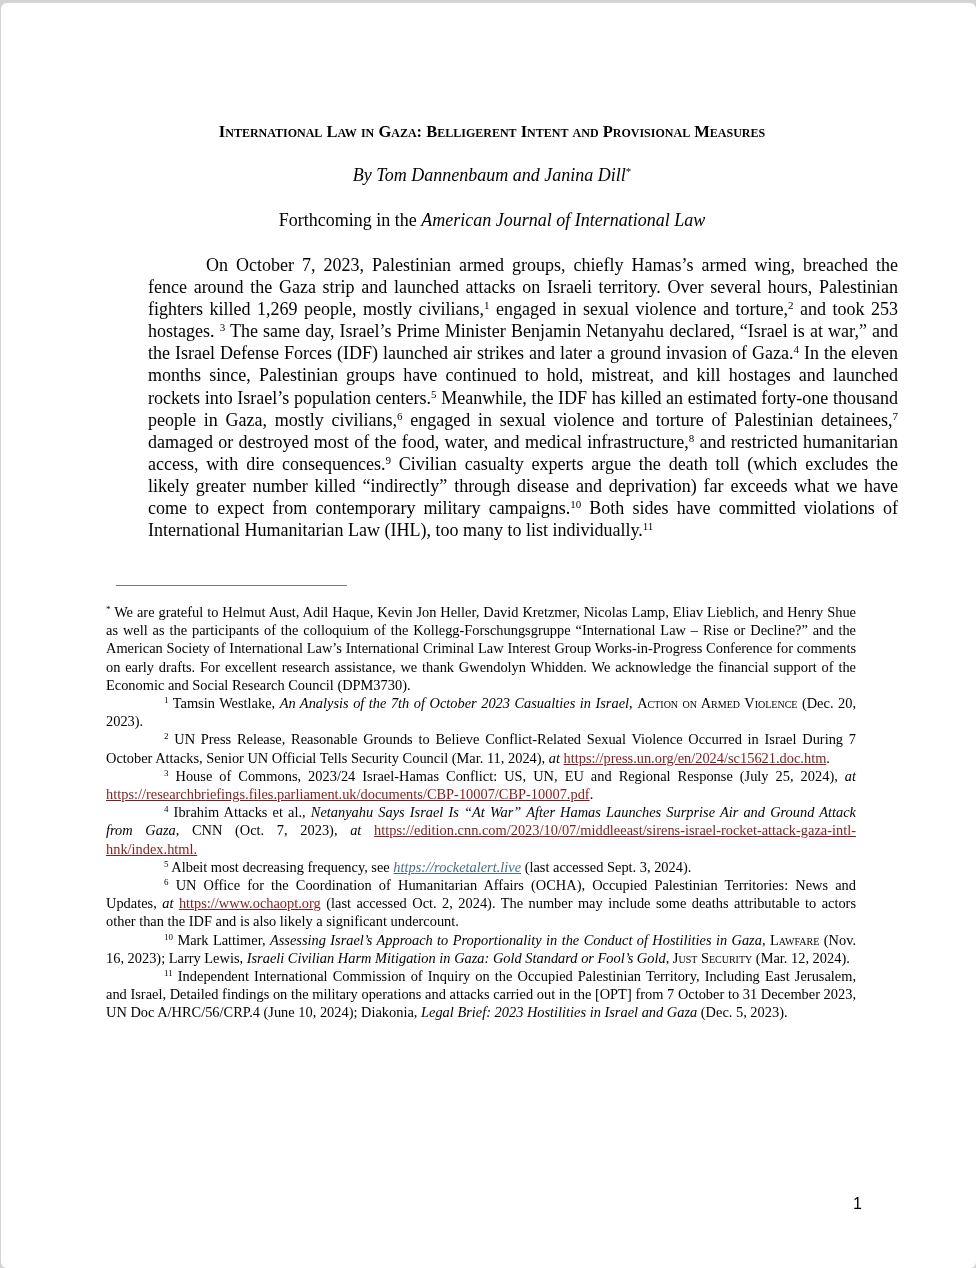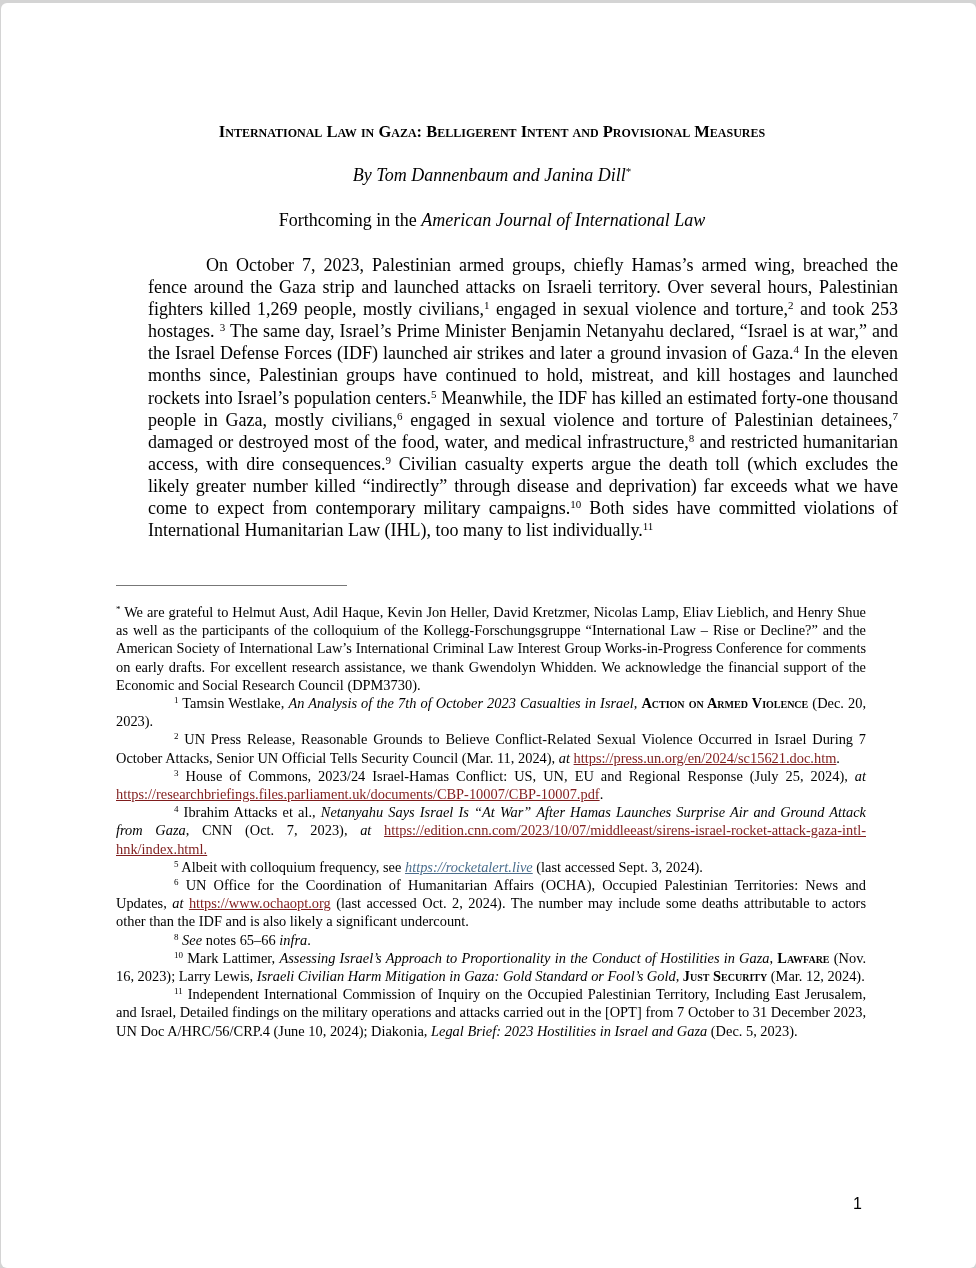--- a/index.html
+++ b/index.html
@@ -77,34 +77,34 @@
     position: absolute;
     top: 582px;
     left: 115px;
     width: 231px;
     height: 1px;
     background: #777;
   }
   .footnotes {
     position: absolute;
     top: 600px;
-    left: 115px;
+    left: 105px;
     width: 750px;
     font-size: 14.4px;
     line-height: 18.2px;
     text-align: justify;
   }
   .footnote {
     margin: 0;
     text-indent: 58px;
   }
   .footnote.first { text-indent: 0; }
   .footnote sup { font-size: 9px; vertical-align: 5px; line-height: 0; }
   .footnote i { }
-  .sc { font-variant: small-caps; font-weight: bold; }
+  .sc { font-variant: small-caps; }
   .link {
     color: #7f1d1d;
     text-decoration: underline;
     cursor: pointer;
   }
   .link.blue { color: #4a6d8c; font-style: italic; }
   .page-number {
     position: absolute;
     top: 1191px;
     left: 852px;
@@ -127,21 +127,20 @@
   <div class="body-text" id="body-paragraph"><span>On October 7, 2023, Palestinian armed groups, chiefly Hamas’s armed wing, breached the fence around the Gaza strip and launched attacks on Israeli territory. Over several hours, Palestinian fighters killed 1,269 people, mostly civilians,</span><sup class="fn">1</sup><span> engaged in sexual violence and torture,</span><sup class="fn">2</sup><span> and took 253 hostages. </span><sup class="fn">3</sup><span> The same day, Israel’s Prime Minister Benjamin Netanyahu declared, “Israel is at war,” and the Israel Defense Forces (IDF) launched air strikes and later a ground invasion of Gaza.</span><sup class="fn">4</sup><span> In the eleven months since, Palestinian groups have continued to hold, mistreat, and kill hostages and launched rockets into Israel’s population centers.</span><sup class="fn">5</sup><span> Meanwhile, the IDF has killed an estimated forty-one thousand people in Gaza, mostly civilians,</span><sup class="fn">6</sup><span> engaged in sexual violence and torture of Palestinian detainees,</span><sup class="fn">7</sup><span> damaged or destroyed most of the food, water, and medical infrastructure,</span><sup class="fn">8</sup><span> and restricted humanitarian access, with dire consequences.</span><sup class="fn">9</sup><span> Civilian casualty experts argue the death toll (which excludes the likely greater number killed “indirectly” through disease and deprivation) far exceeds what we have come to expect from contemporary military campaigns.</span><sup class="fn">10</sup><span> Both sides have committed violations of International Humanitarian Law (IHL), too many to list individually.</span><sup class="fn">11</sup></div>
 
   <div class="rule"></div>
 
   <div class="footnotes" id="footnotes">
       <p class="footnote first"><sup>*</sup><span> We are grateful to Helmut Aust, Adil Haque, Kevin Jon Heller, David Kretzmer, Nicolas Lamp, Eliav Lieblich, and Henry Shue as well as the participants of the colloquium of the Kollegg-Forschungsgruppe “International Law – Rise or Decline?” and the American Society of International Law’s International Criminal Law Interest Group Works-in-Progress Conference for comments on early drafts. For excellent research assistance, we thank Gwendolyn Whidden. We acknowledge the financial support of the Economic and Social Research Council (DPM3730).</span></p>
       <p class="footnote"><sup>1</sup><span> Tamsin Westlake, </span><i>An Analysis of the 7th of October 2023 Casualties in Israel</i><span>, </span><span class="sc">Action on Armed Violence</span><span> (Dec. 20, 2023).</span></p>
       <p class="footnote"><sup>2</sup><span> UN Press Release, Reasonable Grounds to Believe Conflict-Related Sexual Violence Occurred in Israel During 7 October Attacks, Senior UN Official Tells Security Council (Mar. 11, 2024), </span><i>at</i><span> </span><a class="link">https://press.un.org/en/2024/sc15621.doc.htm</a><span>.</span></p>
       <p class="footnote"><sup>3</sup><span> House of Commons, 2023/24 Israel-Hamas Conflict: US, UN, EU and Regional Response (July 25, 2024), </span><i>at</i><span> </span><a class="link">https://researchbriefings.files.parliament.uk/documents/CBP-10007/CBP-10007.pdf</a><span>.</span></p>
       <p class="footnote"><sup>4</sup><span> Ibrahim Attacks et al., </span><i>Netanyahu Says Israel Is “At War” After Hamas Launches Surprise Air and Ground Attack from Gaza</i><span>, CNN (Oct. 7, 2023), </span><i>at</i><span> </span><a class="link">https://edition.cnn.com/2023/10/07/middleeast/sirens-israel-rocket-attack-gaza-intl-hnk/index.html.</a></p>
-      <p class="footnote"><sup>5</sup><span> Albeit with colloquium frequency, see </span><a class="link blue">https://rocketalert.live</a><span> (last accessed Sept. 3, 2024).</span></p>
+      <p class="footnote"><sup>5</sup><span> Albeit most decreasing frequency, see </span><a class="link blue">https://rocketalert.live</a><span> (last accessed Sept. 3, 2024).</span></p>
       <p class="footnote"><sup>6</sup><span> UN Office for the Coordination of Humanitarian Affairs (OCHA), Occupied Palestinian Territories: News and Updates, </span><i>at</i><span> </span><a class="link">https://www.ochaopt.org</a><span> (last accessed Oct. 2, 2024). The number may include some deaths attributable to actors other than the IDF and is also likely a significant undercount.</span></p>
-      <p class="footnote"><sup>8</sup><span> </span><i>See</i><span> notes 65–66 </span><i>infra</i><span>.</span></p>
       <p class="footnote"><sup>10</sup><span> Mark Lattimer, </span><i>Assessing Israel’s Approach to Proportionality in the Conduct of Hostilities in Gaza</i><span>, </span><span class="sc">Lawfare</span><span> (Nov. 16, 2023); Larry Lewis, </span><i>Israeli Civilian Harm Mitigation in Gaza: Gold Standard or Fool’s Gold</i><span>, </span><span class="sc">Just Security</span><span> (Mar. 12, 2024).</span></p>
       <p class="footnote"><sup>11</sup><span> Independent International Commission of Inquiry on the Occupied Palestinian Territory, Including East Jerusalem, and Israel, Detailed findings on the military operations and attacks carried out in the [OPT] from 7 October to 31 December 2023, UN Doc A/HRC/56/CRP.4 (June 10, 2024); Diakonia, </span><i>Legal Brief: 2023 Hostilities in Israel and Gaza</i><span> (Dec. 5, 2023).</span></p>
     </div>
 
   <div class="page-number">1</div>
 </div>
 
 </body></html>

